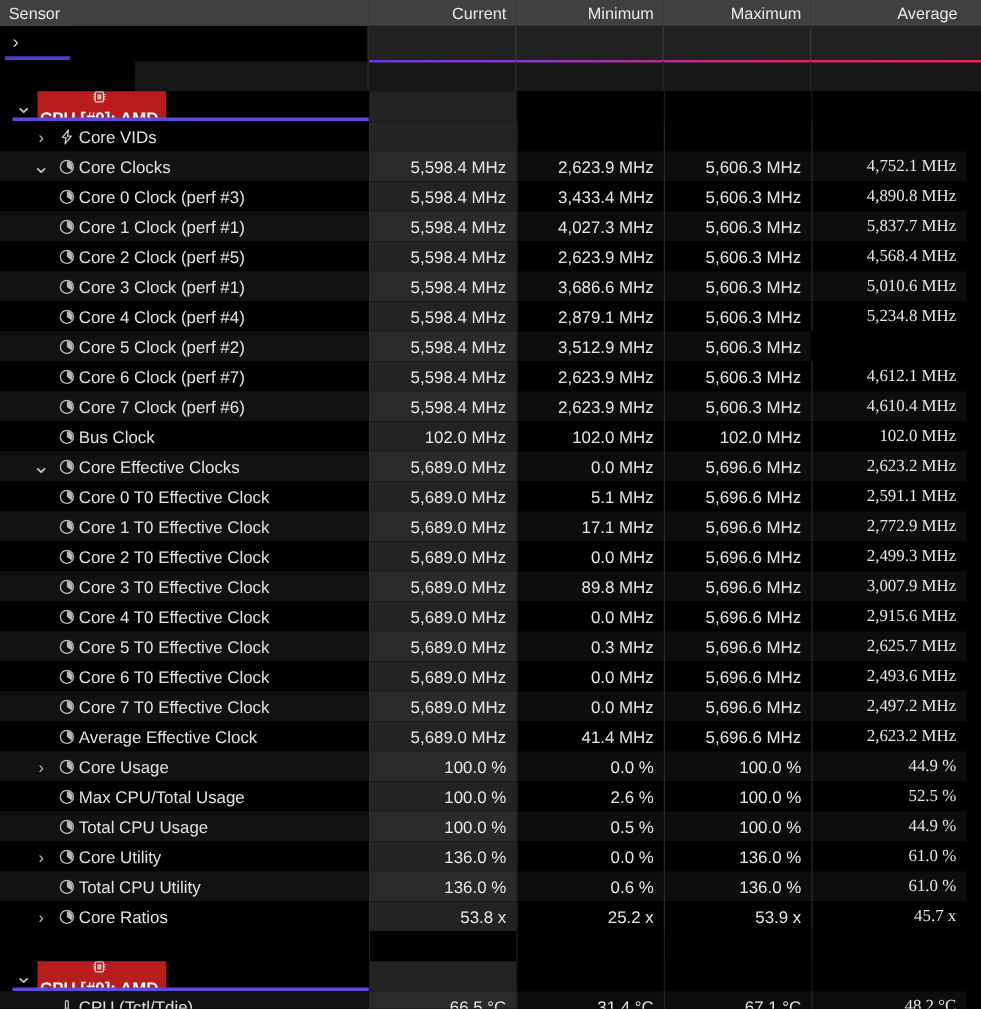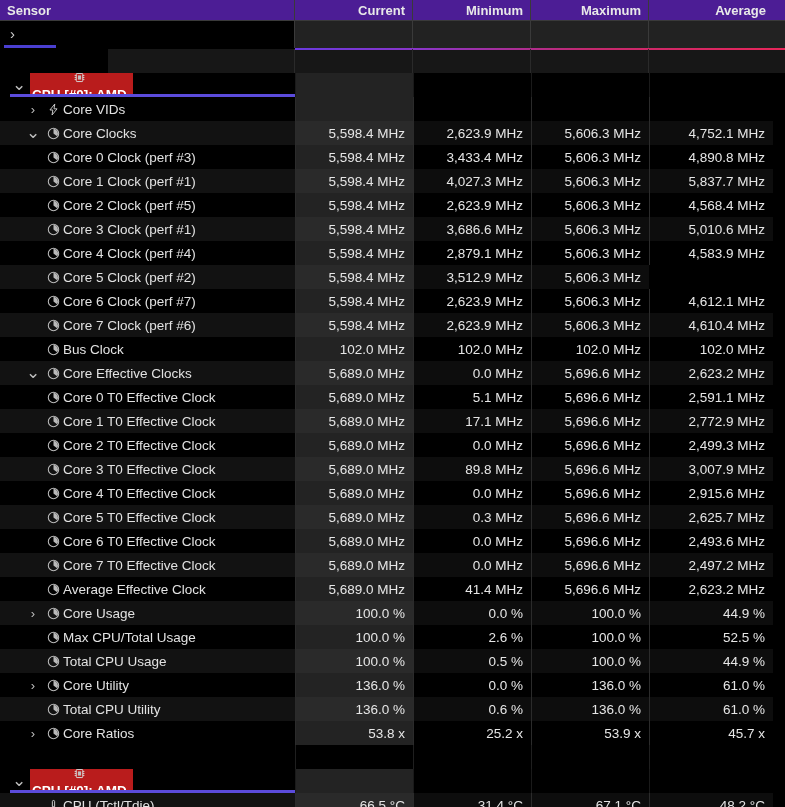--- a/index.html
+++ b/index.html
@@ -9,26 +9,25 @@
     font-family:"Liberation Sans", sans-serif;
     overflow:hidden;
     -webkit-font-smoothing:antialiased;
   }
 
   #app { position:relative; width:785px; height:807px; }
 
   
   .hdr {
     display:flex; height:21px; width:785px;
-    background:#4c1d95;
+    background:#404040;
     border-bottom:1px solid #3a3a3a;
     color:#e8e8e8;
     font-size:13px;
     align-items:center;
-    font-weight:bold;
   }
   .hdr .cell { height:21px; line-height:21px; padding:0 7px; }
   .hdr .c-sensor { width:295px; text-align:left; border-right:1px solid #3a3a3a; }
   .hdr .c-num    { width:118px; text-align:right; border-right:1px solid #3a3a3a; }
   .hdr .c-num.last { width:124px; border-right:none; }
 
   
   .strip { position:relative; width:785px; height:52px; background:#000; }
   .strip .colbg {
     position:absolute; top:0; left:295px; width:490px; height:27px;
@@ -71,21 +70,21 @@
     position:relative;
   }
   .row .val {
     width:118px; height:100%;
     display:flex; align-items:center; justify-content:flex-end;
     padding-right:8px;
     color:#e6e6e6; font-size:13.5px;
     border-left:1px solid #2b2b2b;
     white-space:nowrap;
   }
-  .row .val.last { width:124px; }
+  .row .val.last { width:124px;font-family:Liberation Serif, serif; }
 
   
   .row.odd  .label { background:#121212; }
   .row.even .label { background:#000000; }
   .row.odd  .val   { background:#0d0d0d; }
   .row.even .val   { background:#000000; }
   
   .row.odd  .val.cur { background:#2a2a2a; }
   .row.even .val.cur { background:#232323; }
 
@@ -276,21 +275,21 @@
             <svg width="13" height="13" viewBox="0 0 16 16">
               <circle cx="8" cy="8" r="6.4" fill="none" stroke="#b9b9b9" stroke-width="1.3"></circle>
               <path d="M8 2.3 A5.7 5.7 0 0 1 12.4 11.4 L8 8 Z" fill="#b9b9b9"></path>
             </svg>
           </span>
           <span class="txt">Core 4 Clock (perf #4)</span>
         </div>
         <div class="val cur">5,598.4 MHz</div>
         <div class="val">2,879.1 MHz</div>
         <div class="val">5,606.3 MHz</div>
-        <div class="val last">4,583.9 MHz</div>
+        <div class="val last">5,234.8 MHz</div>
       </div>
       <div class="row odd">
         <div class="label">
           <span class="ind" style="width: 44px;"></span>
           <span class="ico">
             <svg width="13" height="13" viewBox="0 0 16 16">
               <circle cx="8" cy="8" r="6.4" fill="none" stroke="#b9b9b9" stroke-width="1.3"></circle>
               <path d="M8 2.3 A5.7 5.7 0 0 1 12.4 11.4 L8 8 Z" fill="#b9b9b9"></path>
             </svg>
           </span>

